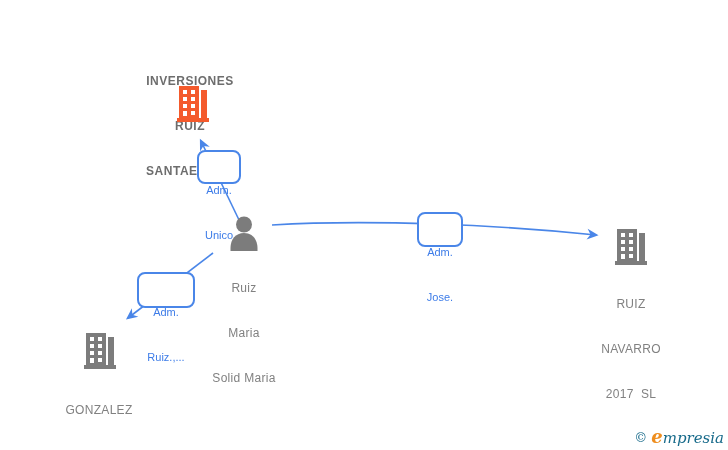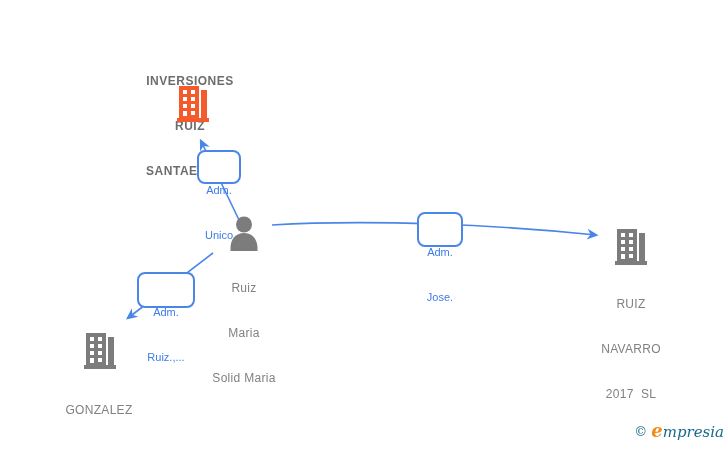--- a/index.html
+++ b/index.html
@@ -31,21 +31,21 @@
     color:var(--text-gray); letter-spacing:0.3px; white-space:pre;
   }
   .nlabel.bold{font-weight:bold; color:var(--title-gray); letter-spacing:0.5px;}
   .edge-label{
     position:absolute; box-sizing:border-box;
     background:#fff; border:2px solid var(--edge-blue); border-radius:8px;
     color:var(--label-blue); font-size:11px; line-height:15px;
     text-align:center; padding:1px 3px; white-space:pre;
   }
   #watermark{
-    position:absolute; right:4px; bottom:8px;
+    position:absolute; right:4px; bottom:2px;
     font-family:"DejaVu Serif", serif; font-style:italic;
     color:var(--logo-teal); font-size:15px; line-height:20px;
     text-decoration:none; white-space:nowrap;margin-top:24px;
   }
   #watermark .copy{font-style:normal; font-size:13px; margin-right:4px; vertical-align:1px;}
   #watermark .brand-initial{color:var(--logo-orange); font-size:18px; font-weight:bold;}
 </style>
 </head>
 <body>
 

